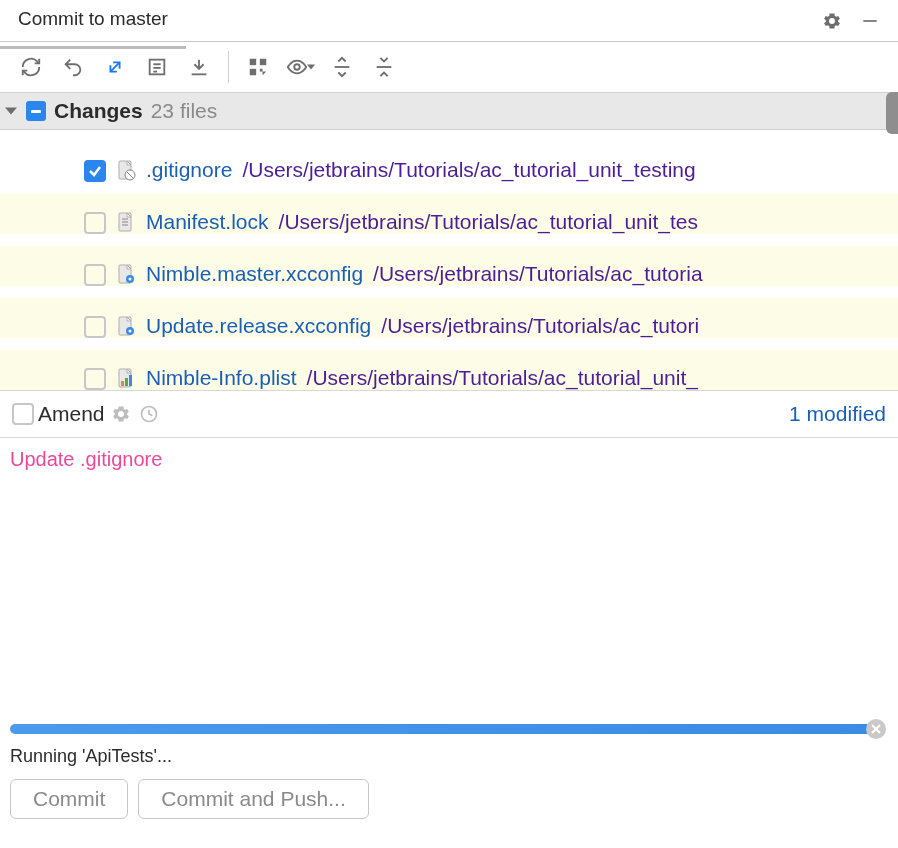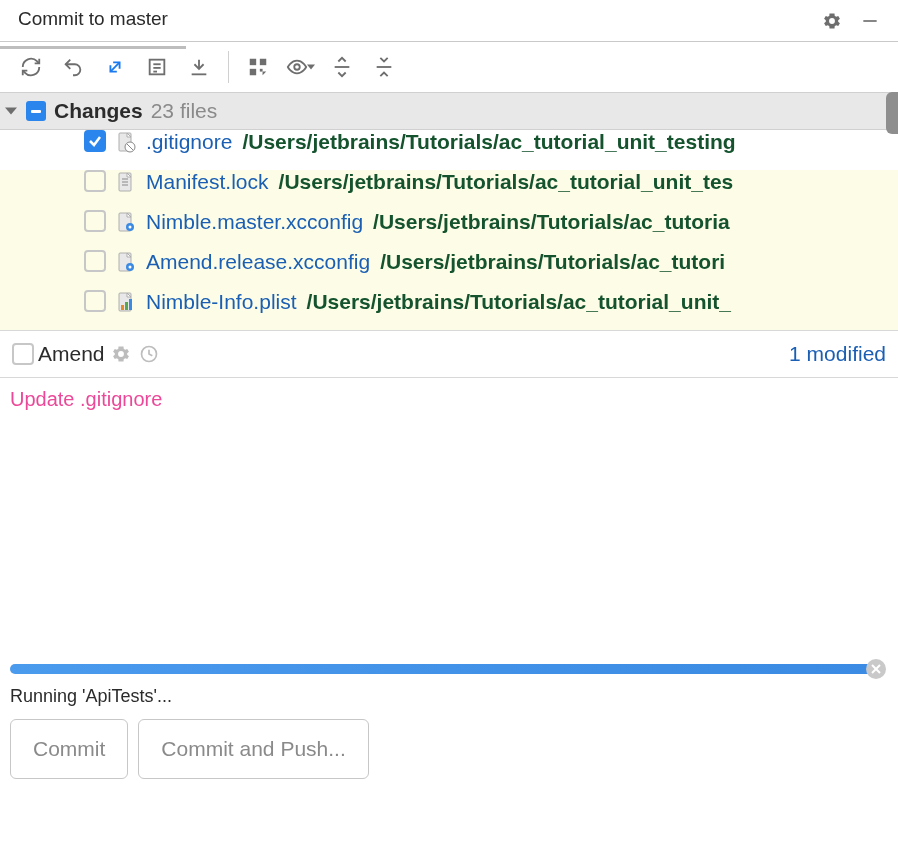--- a/index.html
+++ b/index.html
@@ -100,43 +100,44 @@
 .tri-checkbox {
   width: 20px; height: 20px;
   background: #2a85ec;
   border-radius: 3px;
   display: flex; align-items: center; justify-content: center;
 }
 .tri-checkbox .dash { width: 10px; height: 3px; background: #fff; border-radius: 1px; }
 
 .file-row {
   display: flex;
-  align-items: flex-start;
+  align-items: flex-end;
   height: 40px;
   padding-left: 84px;
   gap: 10px;
   font-size: 21px;
   white-space: nowrap;
+  margin-top: 12px;
 }
 .row-highlight { background: #fdfde7; }
 .checkbox {
   width: 22px; height: 22px;
   border: 2px solid #c7c7c7;
   border-radius: 4px;
   display: flex; align-items: center; justify-content: center;
   flex-shrink: 0;
 }
 .checkbox.checked {
   background: #2a85ec;
   border-color: #2a85ec;
 }
 .checkbox.checked svg { stroke: #fff; }
 .file-icon { width: 20px; height: 24px; flex-shrink: 0; display:flex; align-items:center; justify-content:center;}
 .file-name { color: #1a5fb4; }
-.file-path { color: #14532d; font-weight: bold; }
+.file-path { color: #4c1d95; }
 
 .scroll-thumb {
   position: absolute;
   right: 0; top: 0;
   width: 12px; height: 42px;
   background: #8e8e8e;
   border-radius: 6px 0 0 6px;
 }
 
 
@@ -195,21 +196,21 @@
 .progress-wrap { position: relative; }
 .progress-label { font-size: 18px; color: #2b2b2b; padding: 2px 0 12px 0; }
 
 
 .commit-buttons {
   display: flex;
   gap: 10px;
   padding: 0 10px 10px 10px;
 }
 .commit-buttons button {
-  height: 60px;
+  height: 40px;
   padding: 0 22px;
   border: 1px solid #c7c7c7;
   border-radius: 6px;
   background: #fff;
   font-size: 21px;
   color: #8a8a8a;
   cursor: pointer;
 }
 
 </style>
@@ -368,21 +369,21 @@
       <div class="file-row row-highlight">
         <div class="checkbox"></div>
         <div class="file-icon">
           <svg width="20" height="22" viewBox="0 0 20 22">
             <rect x="3" y="2" width="12" height="18" rx="1" fill="#e8e8e8" stroke="#aeaeae"></rect>
             <polyline points="11 2 15 6 11 6 11 2" fill="#fff" stroke="#aeaeae"></polyline>
             <circle cx="14" cy="16" r="4" fill="#3b8ae3"></circle>
             <circle cx="14" cy="16" r="1.5" fill="#fff"></circle>
           </svg>
         </div>
-        <span class="file-name">Amend.release.xcconfig</span>
+        <span class="file-name">Update.release.xcconfig</span>
         <span class="file-path">/Users/jetbrains/Tutorials/ac_tutori</span>
       </div>
       <div class="file-row row-highlight">
         <div class="checkbox"></div>
         <div class="file-icon">
           <svg width="20" height="22" viewBox="0 0 20 22">
             <rect x="3" y="2" width="12" height="18" rx="1" fill="#e8e8e8" stroke="#aeaeae"></rect>
             <polyline points="11 2 15 6 11 6 11 2" fill="#fff" stroke="#aeaeae"></polyline>
             <rect x="5" y="14" width="3" height="5" fill="#e58b2c"></rect>
             <rect x="9" y="11" width="3" height="8" fill="#59a84f"></rect>

